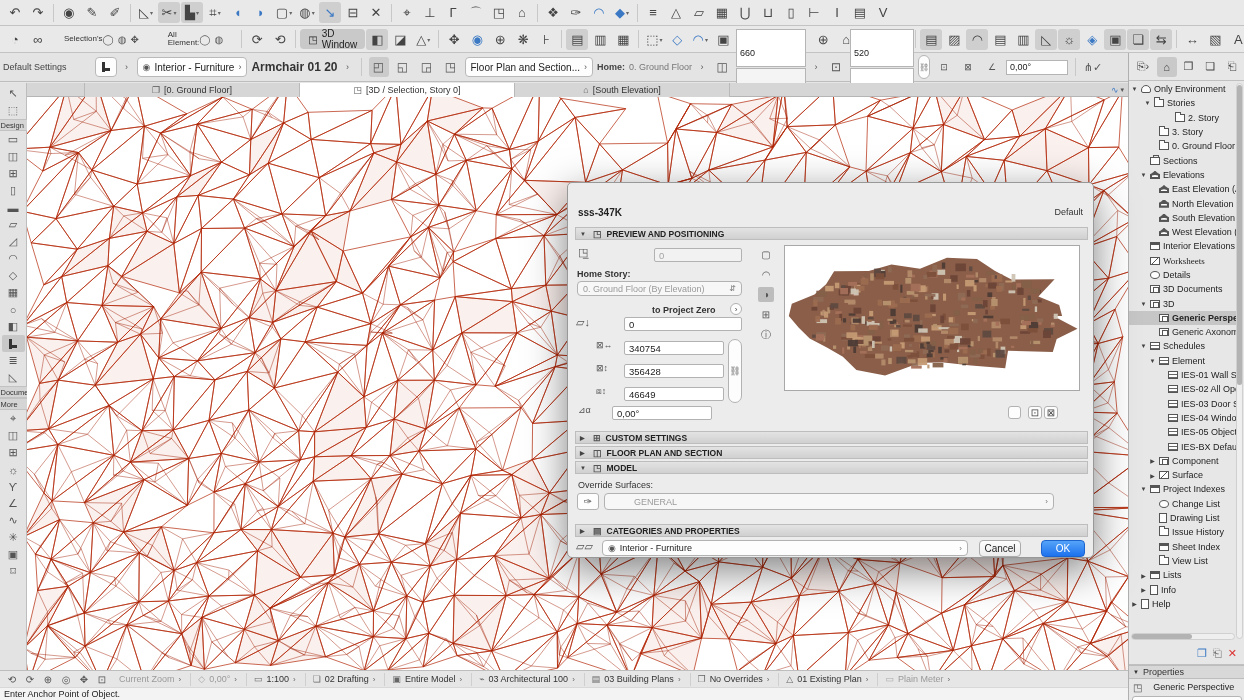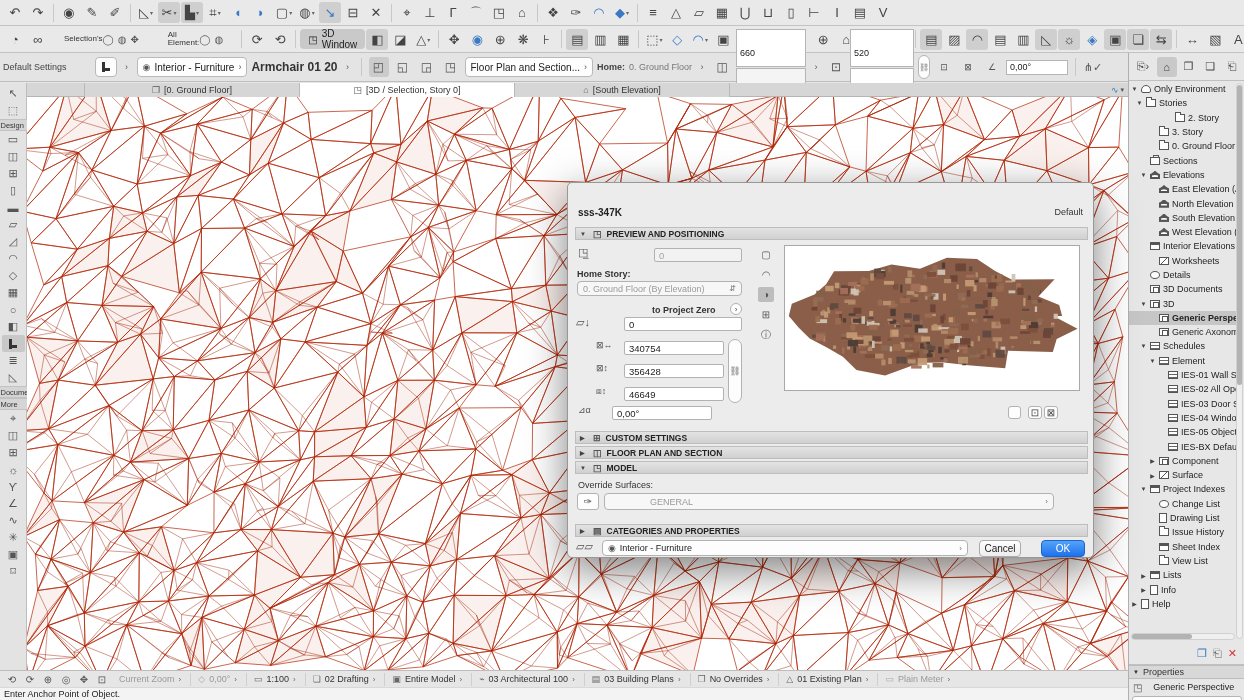--- a/index.html
+++ b/index.html
@@ -386,21 +386,21 @@
     <span class="navtab">❐</span>
     <span class="navtab">❏</span>
     <span class="navtab">⎗</span>
   </div>
   <div id="tree">
       <div class="trow" style="padding-left: 2px;">
         <span class="twist">▼</span>
         <span class="tico cloud"></span>
         <span>Only Environment</span>
       </div>
-      <div class="trow" style="padding-left: 7px;">
+      <div class="trow" style="padding-left: 15px;">
         <span class="twist">▼</span>
         <span class="tico folder"></span>
         <span>Stories</span>
       </div>
       <div class="trow" style="padding-left: 36px;">
         <span class="twist"></span>
         <span class="tico folder"></span>
         <span>2. Story</span>
       </div>
       <div class="trow" style="padding-left: 20px;">
@@ -441,21 +441,21 @@
       <div class="trow" style="padding-left: 20px;">
         <span class="twist"></span>
         <span class="tico house"></span>
         <span>West Elevation (Au</span>
       </div>
       <div class="trow" style="padding-left: 11px;">
         <span class="twist"></span>
         <span class="tico bar"></span>
         <span>Interior Elevations</span>
       </div>
-      <div class="trow" style="padding-left: 20px;">
+      <div class="trow" style="padding-left: 11px; font-family: Liberation Serif, serif;">
         <span class="twist"></span>
         <span class="tico diag"></span>
         <span>Worksheets</span>
       </div>
       <div class="trow" style="padding-left: 11px;">
         <span class="twist"></span>
         <span class="tico circle"></span>
         <span>Details</span>
       </div>
       <div class="trow" style="padding-left: 11px;">
@@ -960,21 +960,21 @@
   </div>
   <div class="sechead" style="top:278px">
     <span class="tw">▼</span>
       <span class="sic">◳</span>
     <span>MODEL</span>
   </div>
 
   <div class="dlab" style="left:10px;top:297px">Override Surfaces:</div>
   <div class="smallbtn" style="left:9px;top:310px;width:22px;height:17px">✑</div>
   <div class="ddl" style="left:36px;top:310px;width:450px;height:17px">
-    <span style="margin-left:40px">GENERAL</span>
+    <span style="margin-left:24px">GENERAL</span>
     <span class="spin">›</span>
   </div>
 
   <div class="sechead" style="top:341px">
     <span class="tw">▶</span>
       <span class="sic">▤</span>
     <span>CATEGORIES AND PROPERTIES</span>
   </div>
 
   <div class="dicon" style="left:8px;top:357px">▱▱</div>

